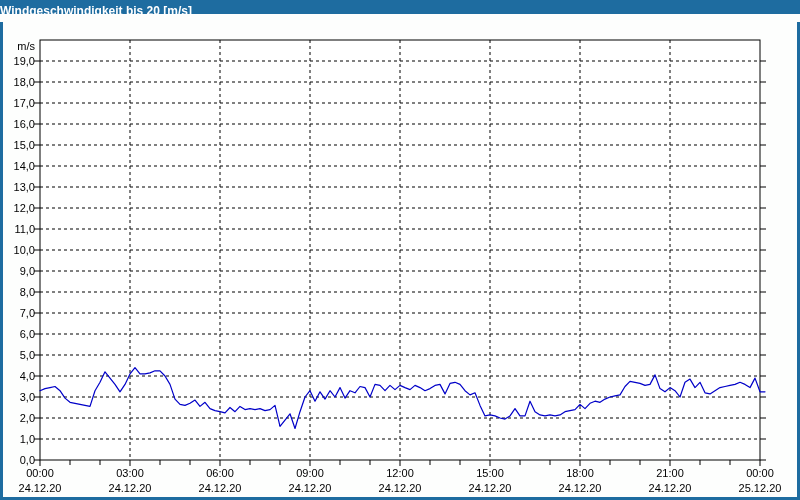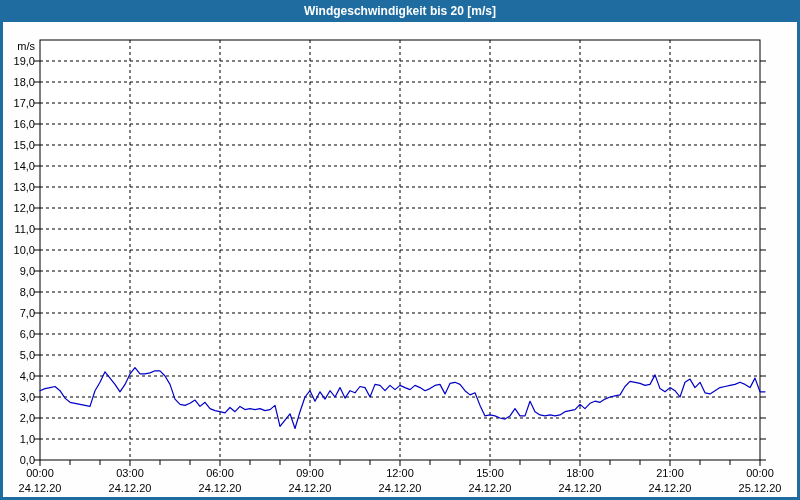--- a/index.html
+++ b/index.html
@@ -6,23 +6,23 @@
     --c-titlebar:#1E6CA0; --c-border:#1E6CA0; --c-bg:#FDFEFD; --c-plotbg:#FFFFFF;
     --c-grid:#000000; --c-text:#000000; --c-line:#0000C8; --c-title-text:#FFFFFF;
   }
   html,body{margin:0;padding:0;}
   body{font-family:"Liberation Sans", sans-serif; background:#888;}
   .frame{
     position:relative; width:800px; height:500px; background:var(--c-bg);
     overflow:hidden;
   }
   .titlebar{
-    position:absolute; left:0; top:0; width:800px; height:22px;
+    position:absolute; left:0; top:0; width:800px; height:14px;
     background:var(--c-titlebar); color:var(--c-title-text);
-    font-size:12px; font-weight:bold; text-align:center; line-height:22px;
+    font-size:12px; font-weight:bold; text-align:left; line-height:22px;
   }
   .border-left{position:absolute; left:0; top:22px; width:3px; height:478px; background:var(--c-border);}
   .border-right{position:absolute; right:0; top:22px; width:3px; height:478px; background:var(--c-border);}
   .border-bottom{position:absolute; left:0; bottom:0; width:800px; height:3px; background:var(--c-border);}
   svg#chart{position:absolute; left:0; top:22px; display:block;}
   svg text{font-family:"Liberation Sans", sans-serif; fill:var(--c-text);}
 </style>
 </head>
 <body>
 

